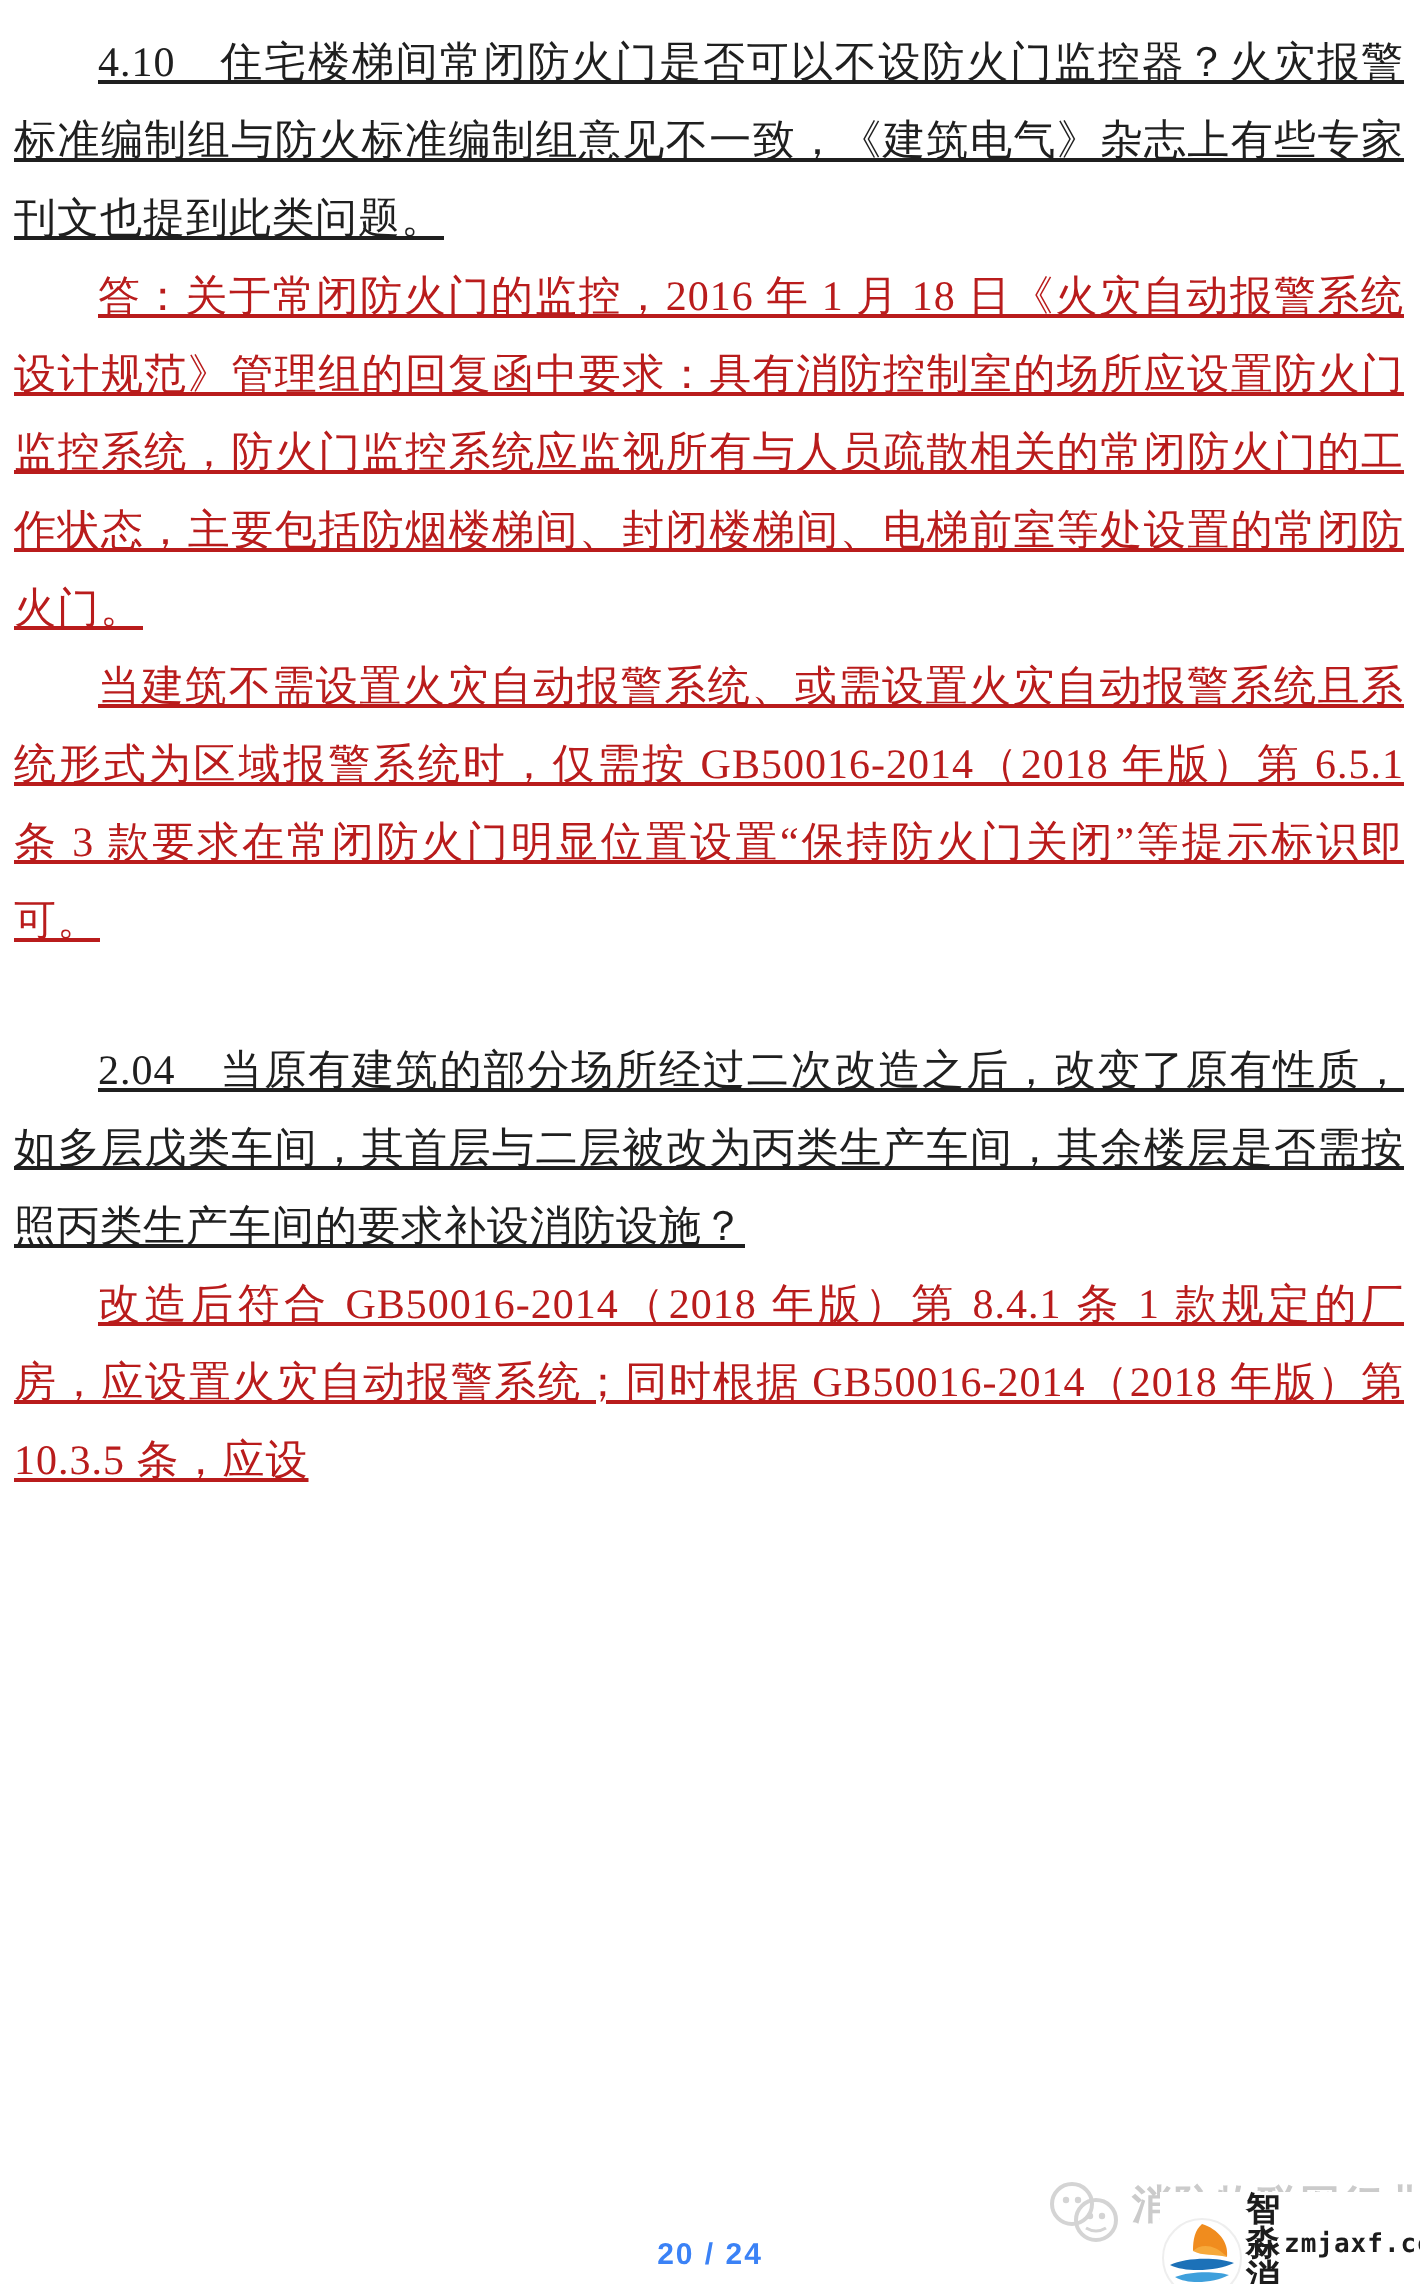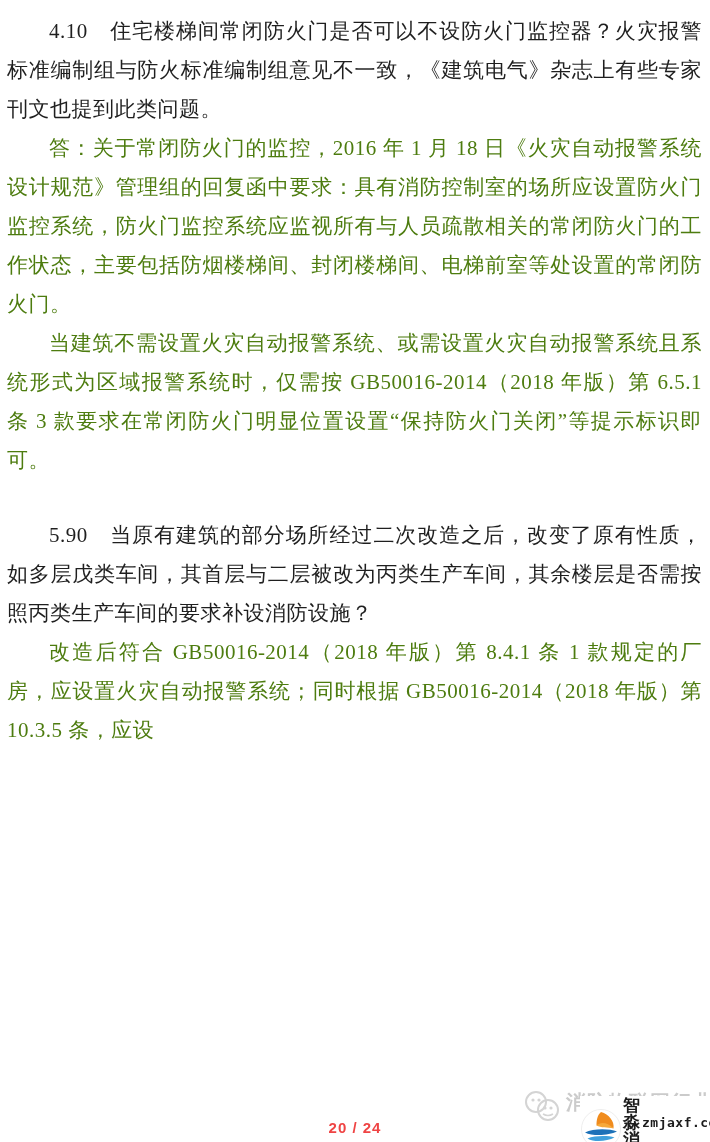--- a/index.html
+++ b/index.html
@@ -22,34 +22,35 @@
     background: #ffffff;
   }
   .para {
     margin: 0;
     font-size: 21px;
     line-height: 39px;
     text-align: justify;
     text-indent: 42px;
     letter-spacing: 0.5px;
     color: #1f1f1f;
+    text-decoration: underline;
   }
-  .para.red { color: #4d7c0f; }
+  .para.red { color: #b91c1c; }
   .para.gap-before { margin-top: 36px; }
 
   .footer {
     position: absolute;
     left: 0;
     right: 0;
     bottom: 6px;
     text-align: center;
     font-family: "Liberation Sans", "DejaVu Sans", sans-serif;
     font-weight: bold;
     font-size: 15px;
-    color: #ef4444;
+    color: #3b82f6;
     letter-spacing: 1px;
   }
 
   .watermark {
     position: absolute;
     right: 3px;
     bottom: 1px;
     width: 184px;
     height: 54px;
   }
@@ -107,21 +108,21 @@
 <div class="page">
 
   <p class="para black">4.10　住宅楼梯间常闭防火门是否可以不设防火门监控器？火灾报警标准编制组与防火标准编制组意见不一致，《建筑电气》杂志上有些专家刊文也提到此类问题。</p>
 
   <p class="para red">答：关于常闭防火门的监控，2016 年 1 月 18 日《火灾自动报警系统设计规范》管理组的回复函中要求：具有消防控制室的场所应设置防火门监控系统，防火门监控系统应监视所有与人员疏散相关的常闭防火门的工作状态，主要包括防烟楼梯间、封闭楼梯间、电梯前室等处设置的常闭防火门。</p>
 
 
 
   <p class="para red">当建筑不需设置火灾自动报警系统、或需设置火灾自动报警系统且系统形式为区域报警系统时，仅需按 GB50016-2014（2018 年版）第 6.5.1 条 3 款要求在常闭防火门明显位置设置“保持防火门关闭”等提示标识即可。</p>
 
-  <p class="para black gap-before">5.90　当原有建筑的部分场所经过二次改造之后，改变了原有性质，如多层戊类车间，其首层与二层被改为丙类生产车间，其余楼层是否需按照丙类生产车间的要求补设消防设施？</p>
+  <p class="para black gap-before">2.04　当原有建筑的部分场所经过二次改造之后，改变了原有性质，如多层戊类车间，其首层与二层被改为丙类生产车间，其余楼层是否需按照丙类生产车间的要求补设消防设施？</p>
 
 
   <p class="para red">改造后符合 GB50016-2014（2018 年版）第 8.4.1 条 1 款规定的厂房，应设置火灾自动报警系统；同时根据 GB50016-2014（2018 年版）第 10.3.5 条，应设</p>
 
   <div class="footer">
     <span>20 / 24</span>
   </div>
 
   <div class="watermark">
     <div class="wm-gray">

